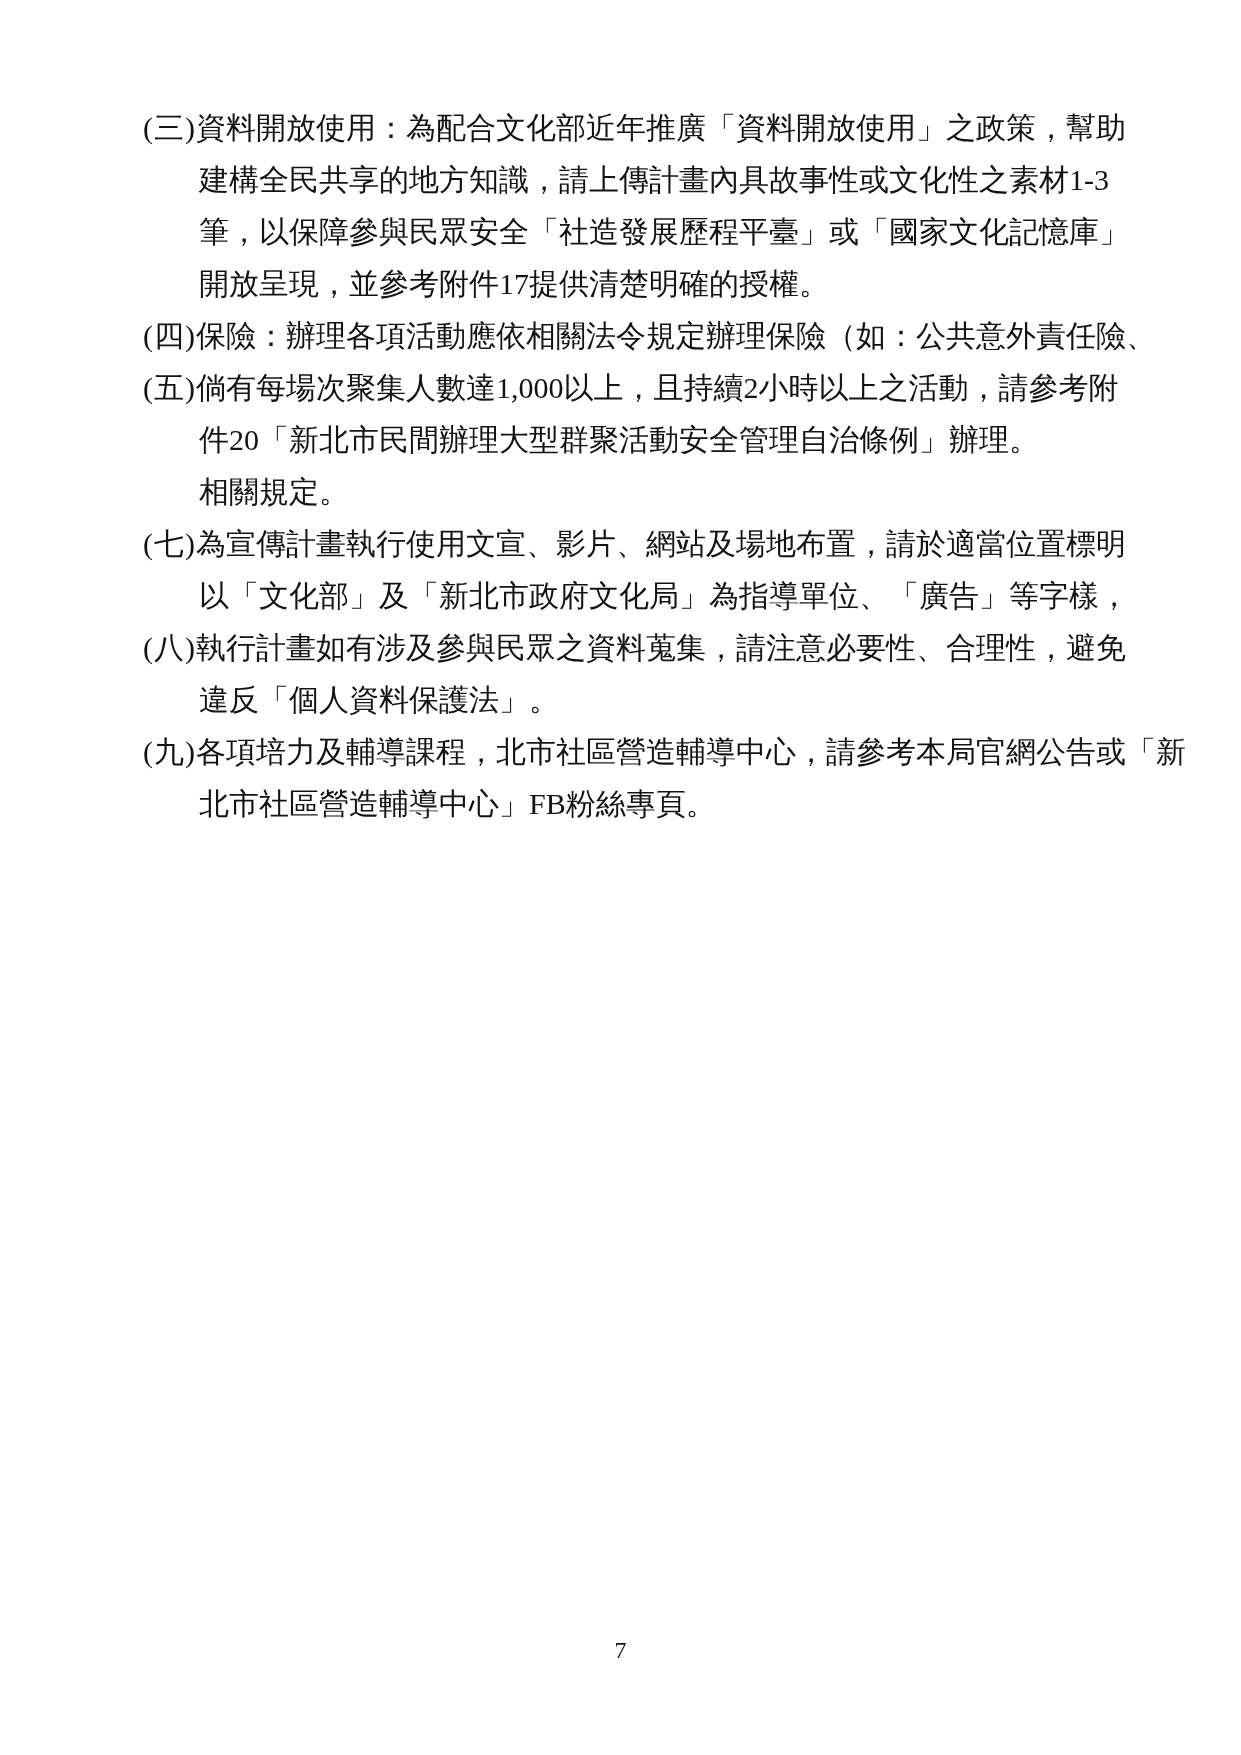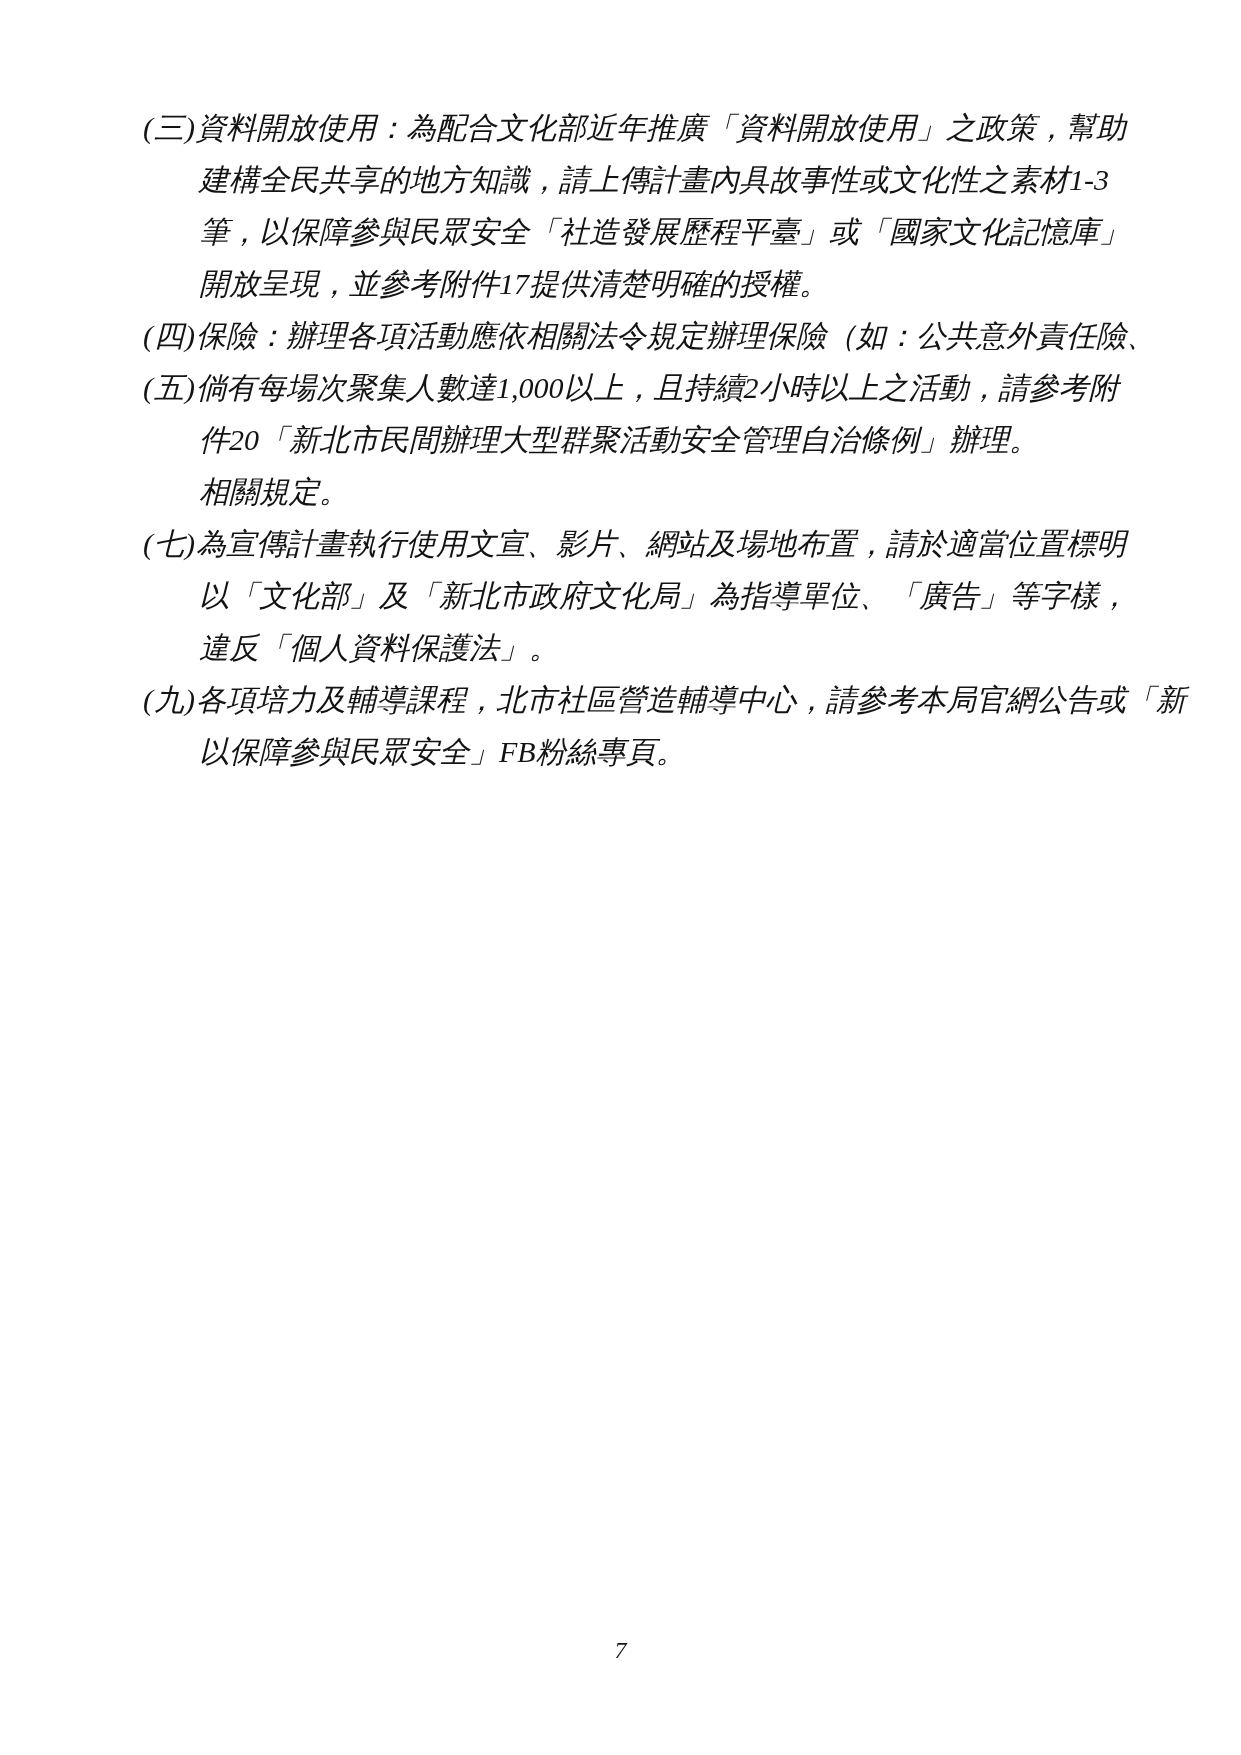--- a/index.html
+++ b/index.html
@@ -12,21 +12,20 @@
     width: 1241px;
     height: 1755px;
     font-family: "Liberation Serif", "DejaVu Serif", serif;
     color: #131313;
     overflow: hidden;
   }
   .page {
     position: absolute;
     inset: 0;
     background: #ffffff;
-    font-style: italic;
   }
   .doc {
     position: absolute;
     top: 102px;
     left: 143px;
     right: 50px;
   }
   .line {
     font-size: 30px;
     height: 52px;
@@ -73,23 +72,26 @@
     </div>
     <div class="line cont">件20「新北市民間辦理大型群聚活動安全管理自治條例」辦理。</div>
 
     <div class="line cont">相關規定。</div>
 
     <div class="line">
       <span class="label">(七)</span><span class="txt">為宣傳計畫執行使用文宣、影片、網站及場地布置，請於適當位置標明</span>
     </div>
     <div class="line cont">以「文化部」及「新北市政府文化局」為指導單位、「廣告」等字樣，</div>
 
+    <div class="line">
+      <span class="label">(八)</span><span class="txt">執行計畫如有涉及參與民眾之資料蒐集，請注意必要性、合理性，避免</span>
+    </div>
     <div class="line cont">違反「個人資料保護法」。</div>
 
     <div class="line">
       <span class="label">(九)</span><span class="txt">各項培力及輔導課程，北市社區營造輔導中心，請參考本局官網公告或「新</span>
     </div>
-    <div class="line cont">以保障參與民眾安全」FB粉絲專頁。</div>
+    <div class="line cont">北市社區營造輔導中心」FB粉絲專頁。</div>
 
   </div>
 
   <div class="pagenum">7</div>
 </div>
 
 </body></html>

